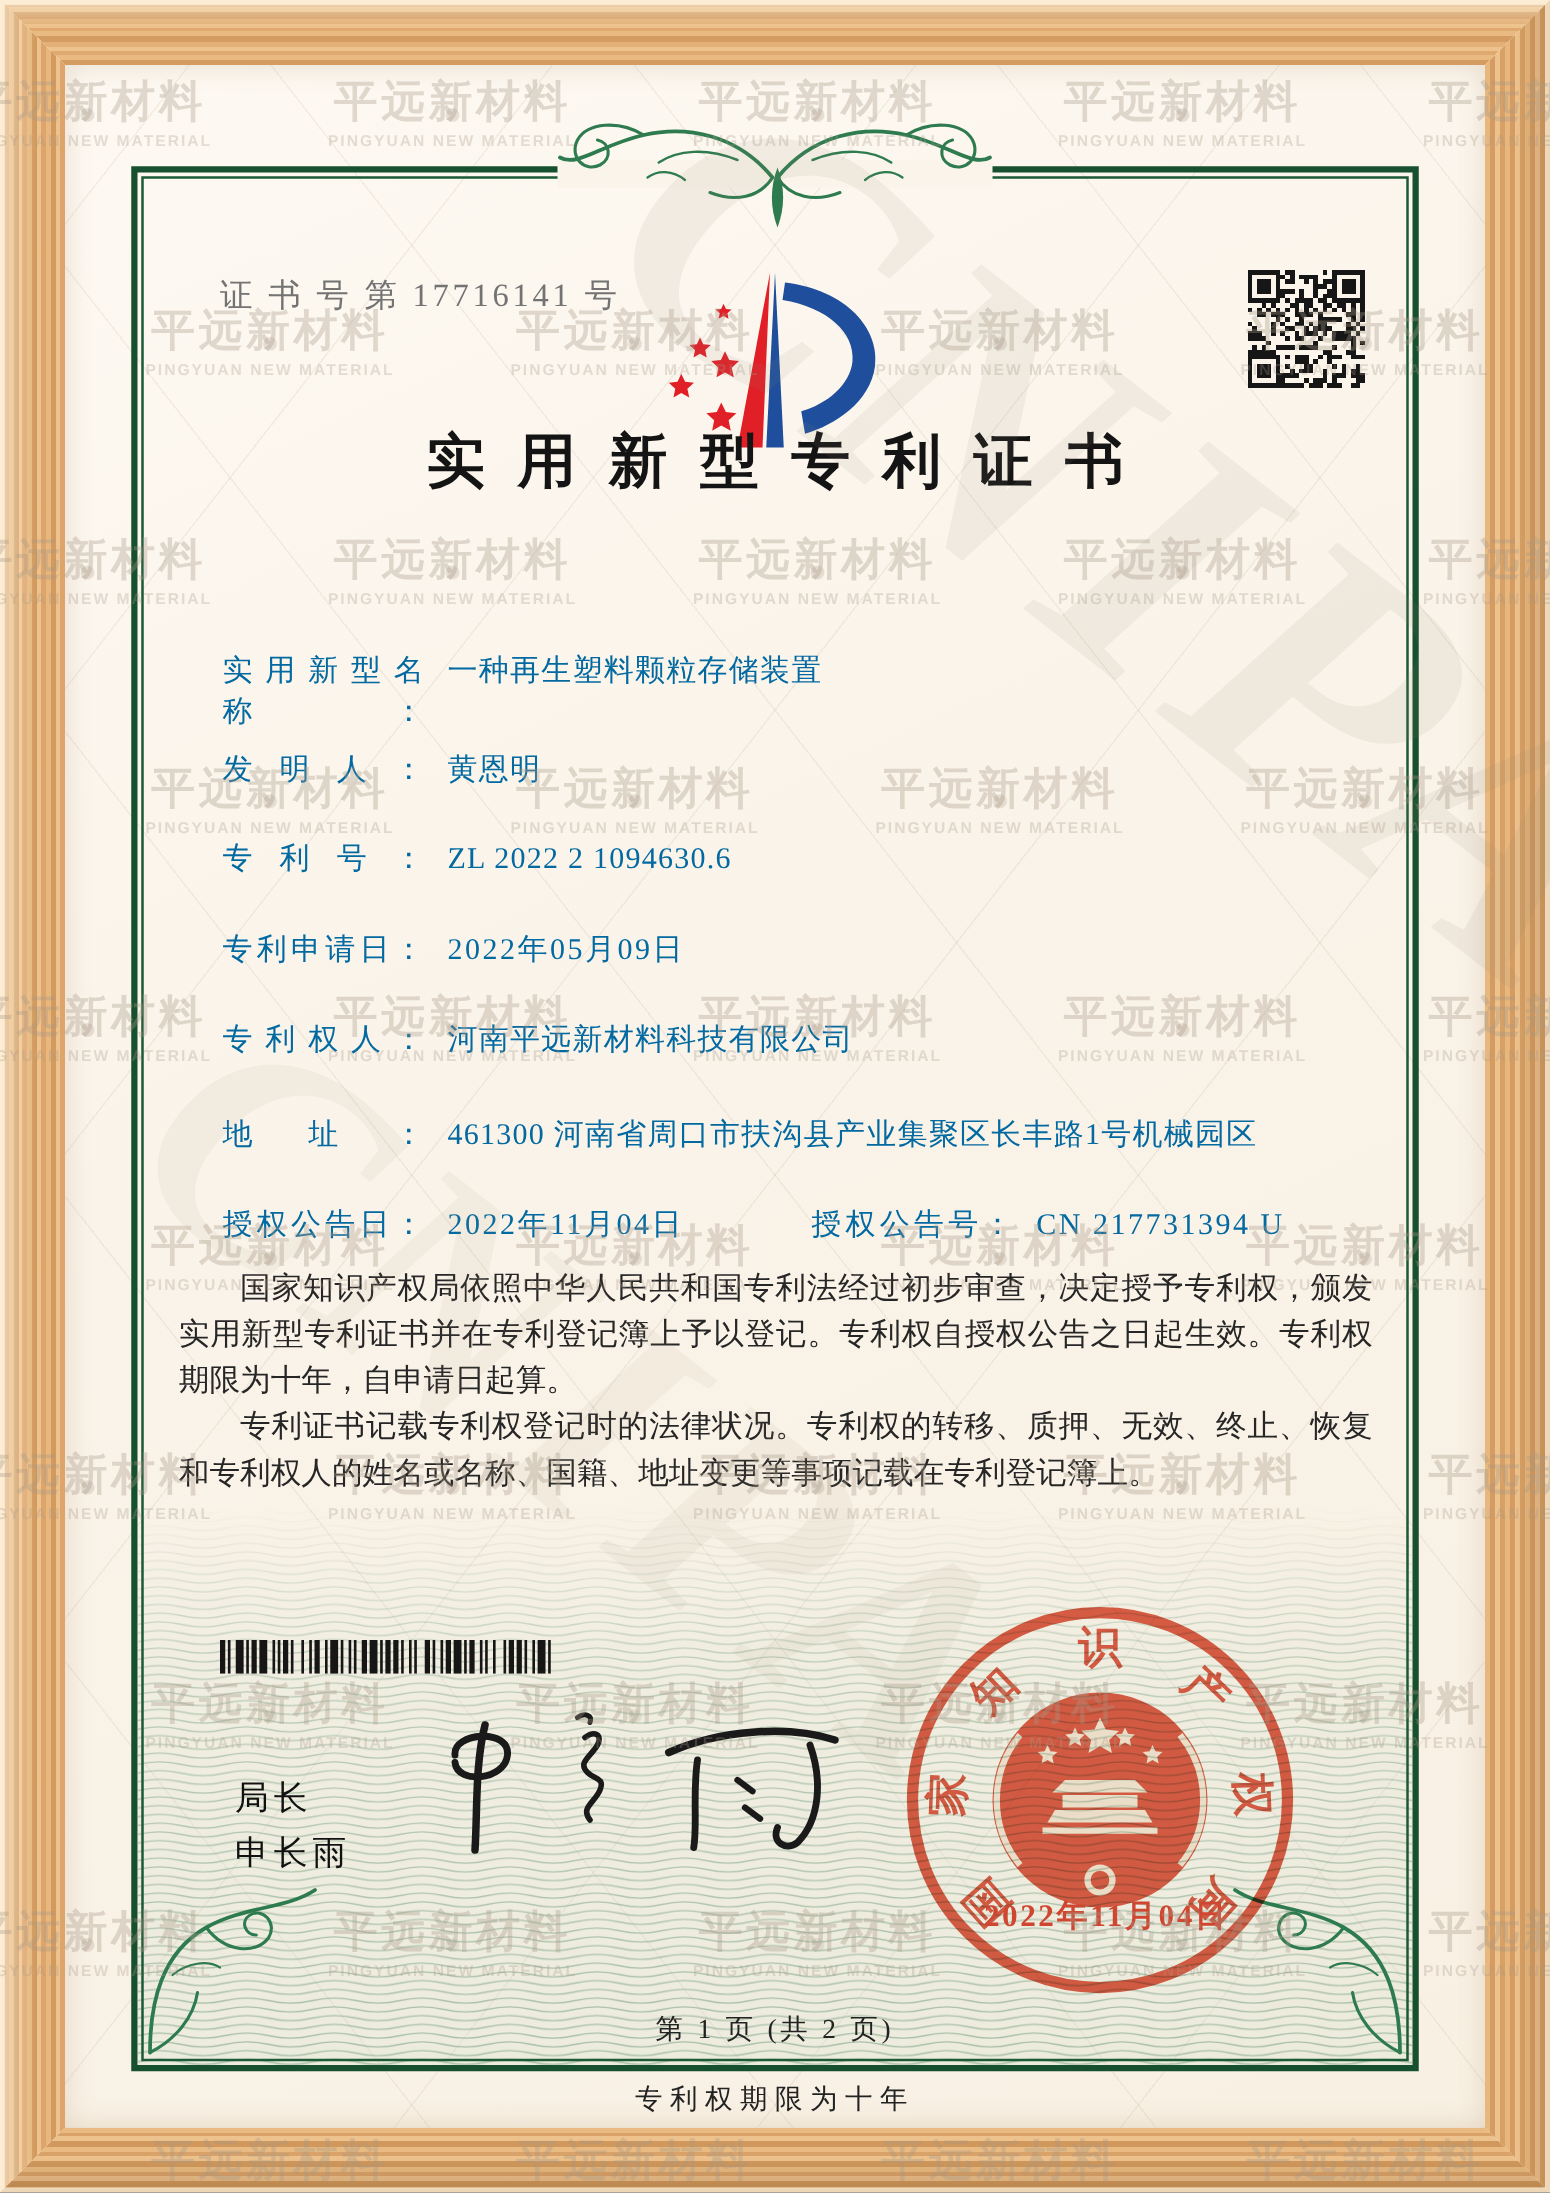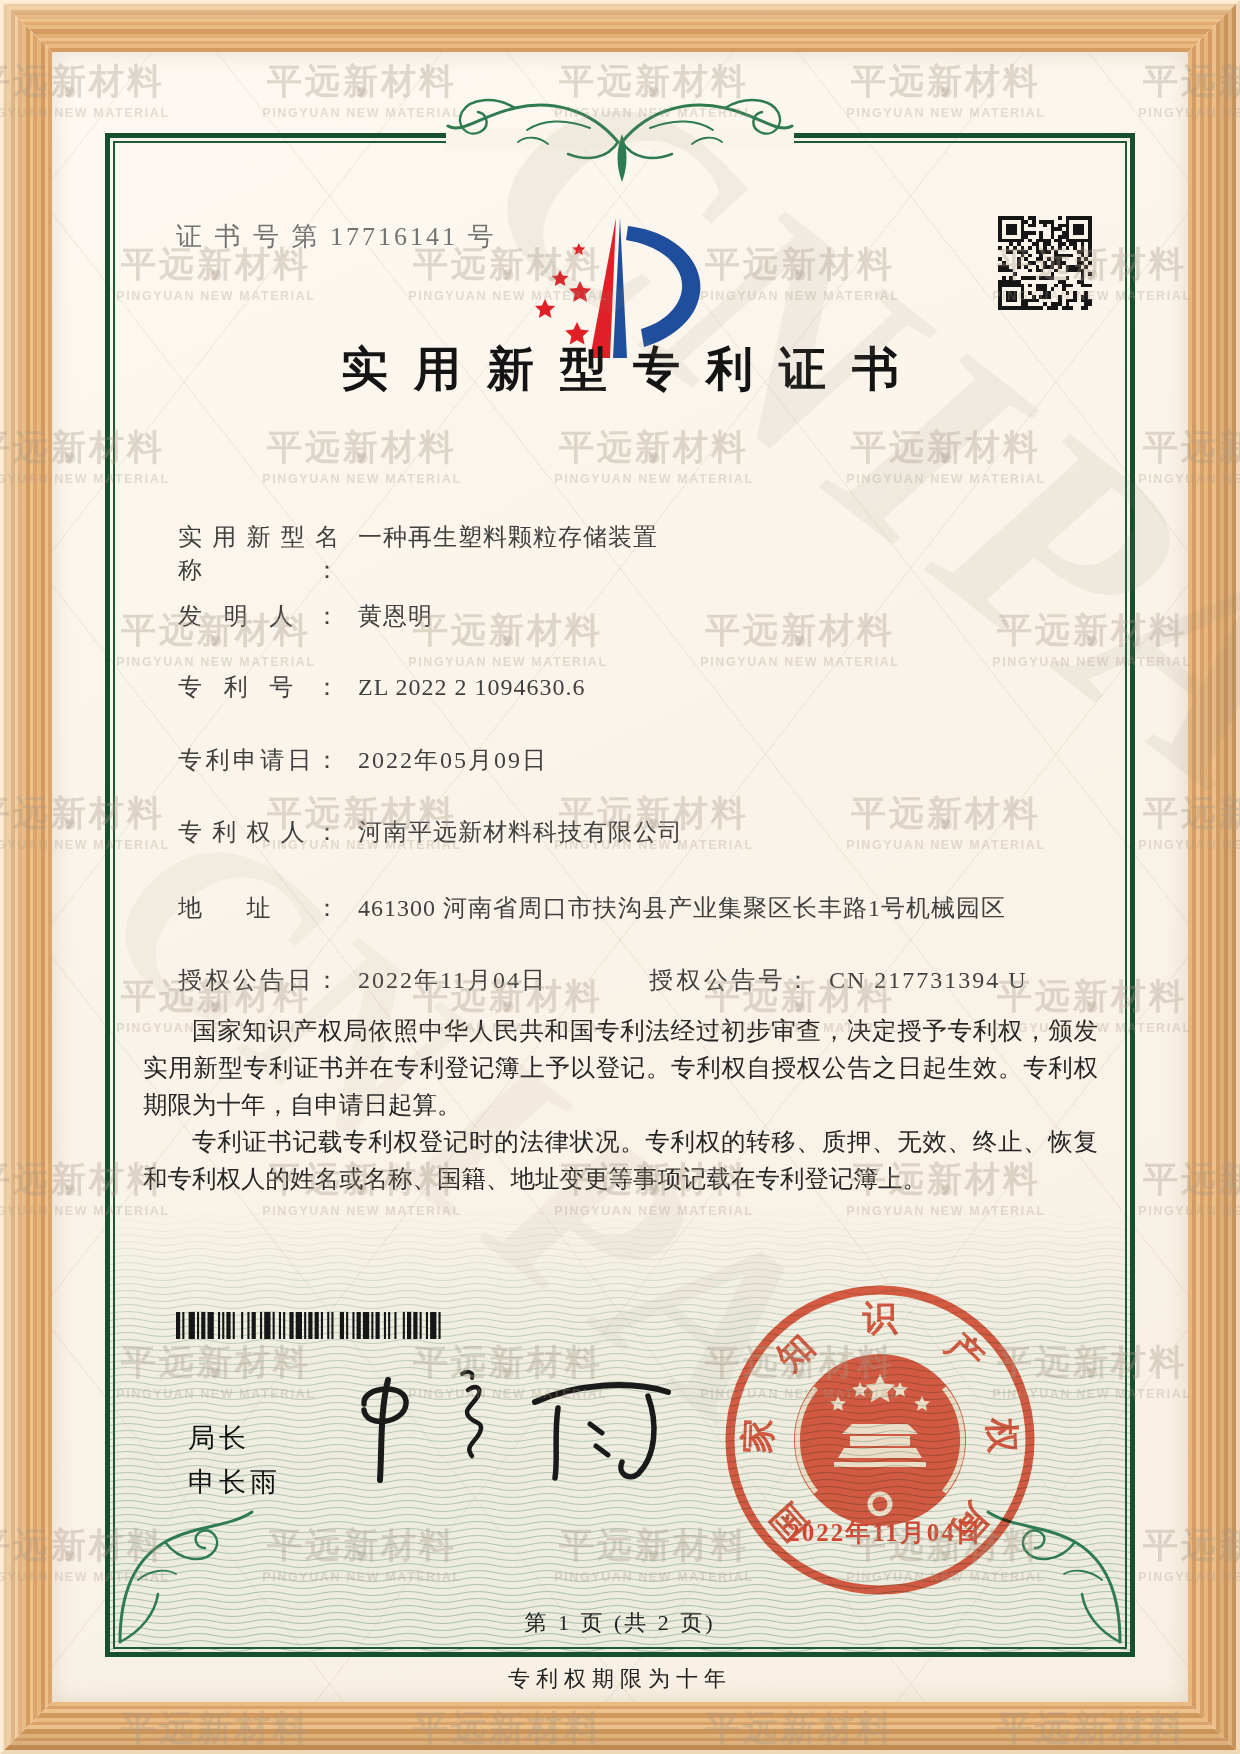--- a/index.html
+++ b/index.html
@@ -51,21 +51,21 @@
   .orn .fill{fill:#2e7b4f;stroke:none;}
   .orn .mask{fill:#faf4ea;stroke:none;}
 
   
   .content{position:absolute;inset:0;z-index:6;color:#222;}
   .cert-no{position:absolute;left:176px;top:186px;font-size:26px;letter-spacing:3px;color:#737373;margin-top:33px;}
   .logo{position:absolute;left:532px;top:198px;width:186px;height:170px;}
   .qr{position:absolute;left:998px;top:215px;width:94px;height:96px;}
   .title{position:absolute;left:0;top:338px;width:100%;text-align:center;
     font-size:47px;font-weight:bold;letter-spacing:26px;text-indent:26px;color:#141414;}
-  .frow{position:absolute;left:178px;display:flex;font-size:24px;letter-spacing:1px;line-height:33px;color:#404040;}
+  .frow{position:absolute;left:178px;display:flex;font-size:24px;letter-spacing:1px;line-height:33px;color:#0369a1;}
   .flabel{width:162px;flex:none;text-align:justify;text-align-last:justify;}
   .fvalue{margin-left:18px;}
   .frow.addr .fvalue{width:700px;}
   .gpair2{display:flex;margin-left:33px;}
   .r1{top:521px;} .r2{top:600px;} .r3{top:671px;} .r4{top:744px;} .r5{top:816px;} .r6{top:892px;} .r7{top:964px;}
   .r4 .fvalue,.r7 .fvalue{letter-spacing:2px;}
   .body-text{position:absolute;left:143px;top:1012px;width:955px;font-size:24.5px;line-height:37px;
     color:#262626;text-align:justify;}
   .body-text p{margin:0;text-indent:2em;font-family:Liberation Serif, serif;}
   .barcode{position:absolute;left:176px;top:1312px;width:314px;height:27px;}

